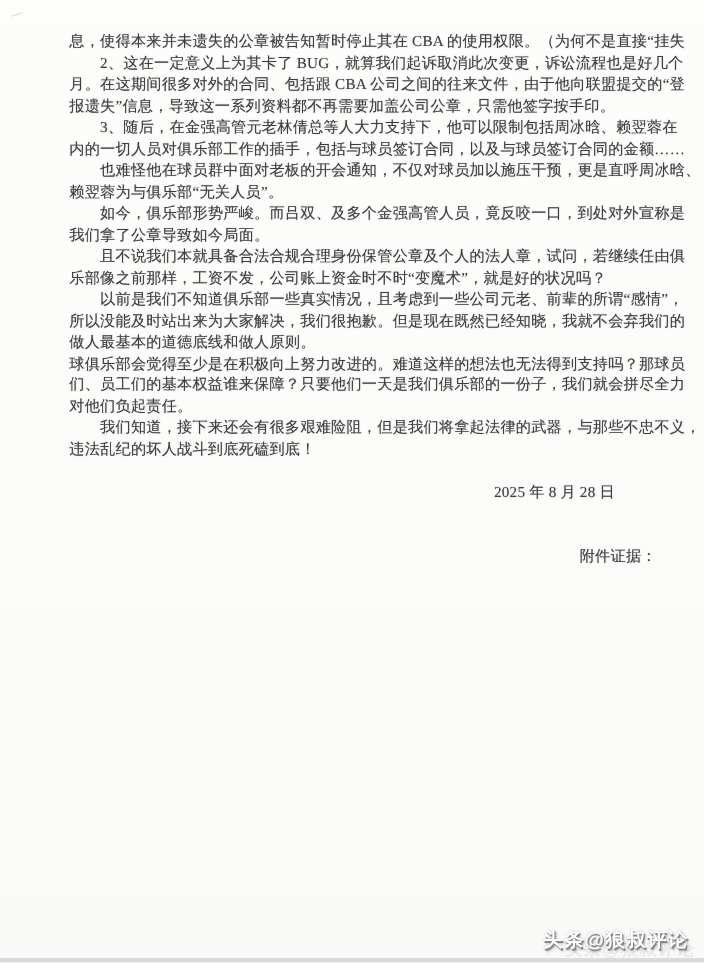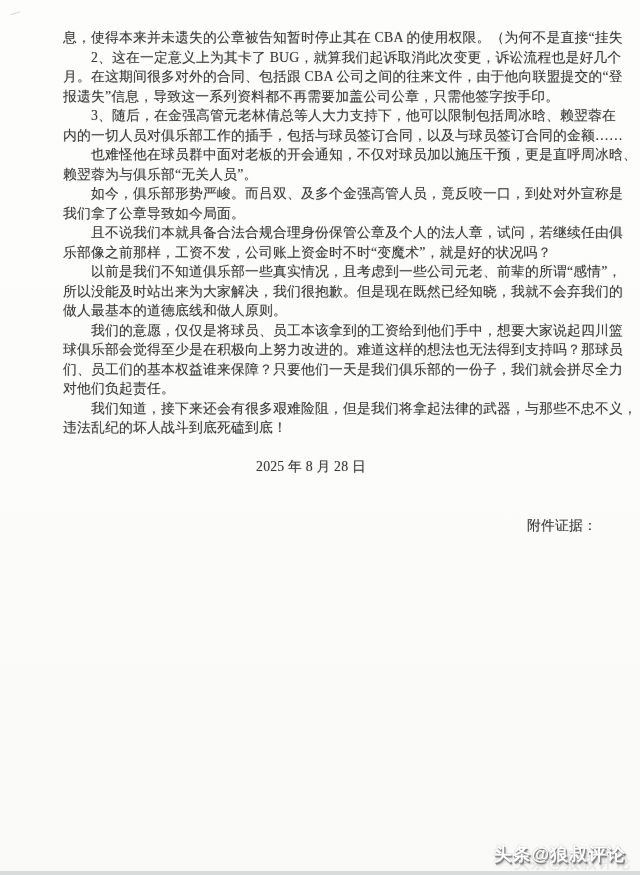--- a/index.html
+++ b/index.html
@@ -34,21 +34,21 @@
     letter-spacing: 0.2px;
     text-shadow: 0 0 1px rgba(90,90,90,0.5);
   }
   .line {
     height: 19.5px;
     line-height: 19.5px;
     white-space: pre;
     overflow: visible;
   }
   .line.indent { text-indent: 28px; }
-  .line.date { text-align: center; padding-right: 38px; }
+  .line.date { text-align: right; padding-right: 38px; }
   .line.attachment { text-indent: 28px; text-align: right; }
   .line.blank { }
   .watermark {
     position: absolute;
     right: 14px;
     bottom: 9px;
     font-family: "Liberation Sans", "DejaVu Sans", sans-serif;
     font-weight: bold;
     font-size: 18px;
     letter-spacing: 1px;
@@ -90,21 +90,20 @@
       <div class="line plain">内的一切人员对俱乐部工作的插手，包括与球员签订合同，以及与球员签订合同的金额……</div>
       <div class="line indent">也难怪他在球员群中面对老板的开会通知，不仅对球员加以施压干预，更是直呼周冰晗、</div>
       <div class="line plain">赖翌蓉为与俱乐部“无关人员”。</div>
       <div class="line indent">如今，俱乐部形势严峻。而吕双、及多个金强高管人员，竟反咬一口，到处对外宣称是</div>
       <div class="line plain">我们拿了公章导致如今局面。</div>
       <div class="line indent">且不说我们本就具备合法合规合理身份保管公章及个人的法人章，试问，若继续任由俱</div>
       <div class="line plain">乐部像之前那样，工资不发，公司账上资金时不时“变魔术”，就是好的状况吗？</div>
       <div class="line indent">以前是我们不知道俱乐部一些真实情况，且考虑到一些公司元老、前辈的所谓“感情”，</div>
       <div class="line plain">所以没能及时站出来为大家解决，我们很抱歉。但是现在既然已经知晓，我就不会弃我们的</div>
       <div class="line plain">做人最基本的道德底线和做人原则。</div>
-      <div class="line indent">我们的意愿，仅仅是将球员、员工本该拿到的工资给到他们手中，想要大家说起四川篮</div>
       <div class="line plain">球俱乐部会觉得至少是在积极向上努力改进的。难道这样的想法也无法得到支持吗？那球员</div>
       <div class="line plain">们、员工们的基本权益谁来保障？只要他们一天是我们俱乐部的一份子，我们就会拼尽全力</div>
       <div class="line plain">对他们负起责任。</div>
       <div class="line indent">我们知道，接下来还会有很多艰难险阻，但是我们将拿起法律的武器，与那些不忠不义，</div>
       <div class="line plain">违法乱纪的坏人战斗到底死磕到底！</div>
       <div class="line blank"></div>
       <div class="line date">2025 年 8 月 28 日</div>
       <div class="line blank"></div>
       <div class="line blank"></div>
       <div class="line attachment">附件证据：</div>

